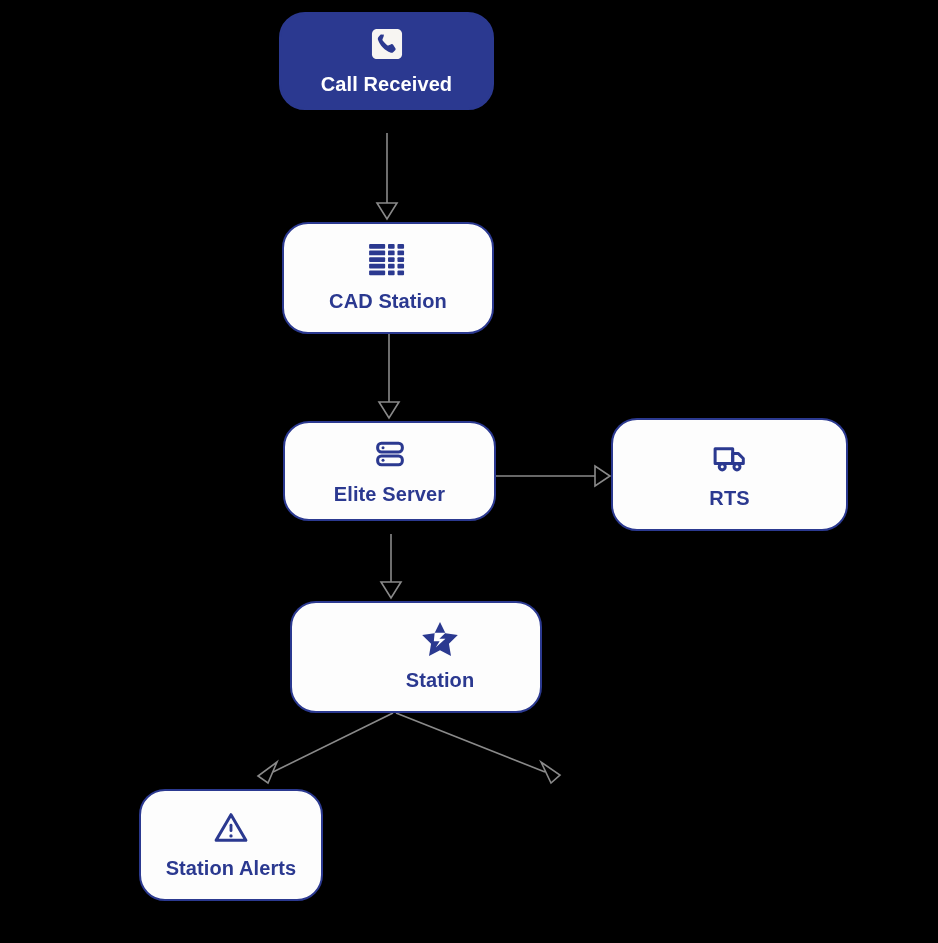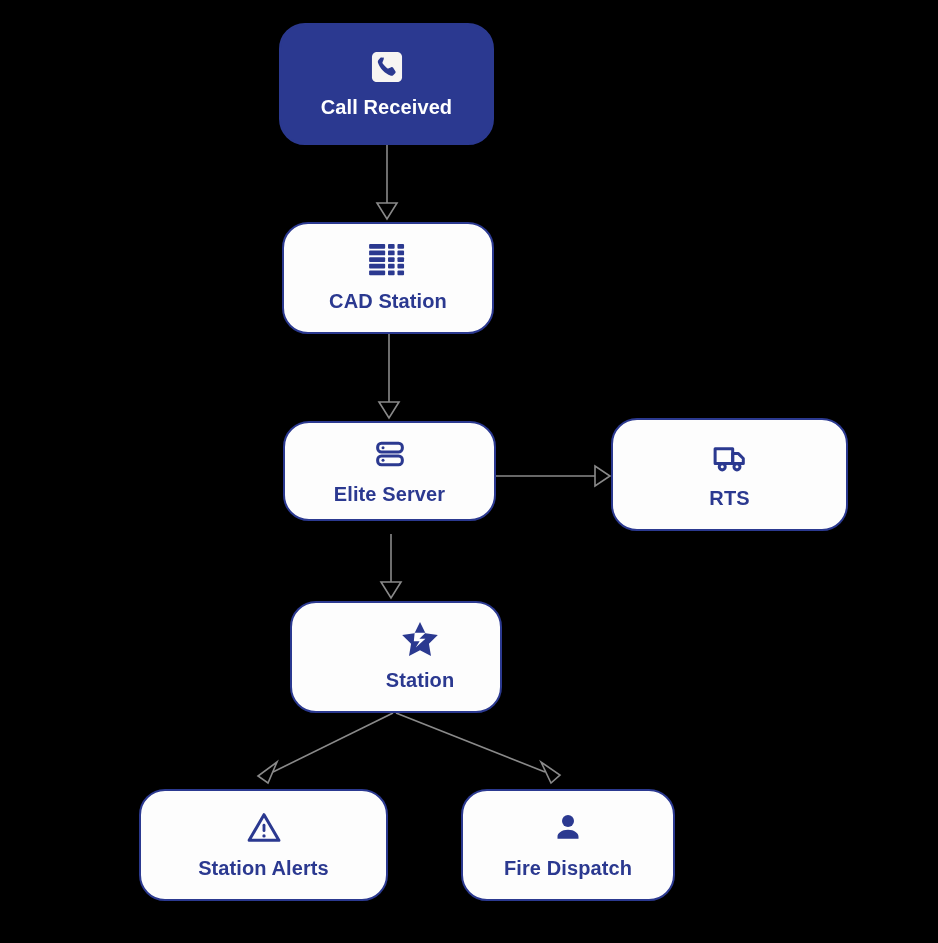--- a/index.html
+++ b/index.html
@@ -112,21 +112,21 @@
       <line class="edge-line" x1="393" y1="713" x2="273" y2="772"></line>
       <polygon class="edge-arrowhead" points="277,762 268,783 258,776"></polygon>
     </g>
 
     <g>
       <line class="edge-line" x1="396" y1="713" x2="545" y2="772"></line>
       <polygon class="edge-arrowhead" points="541,762 551,783 560,775"></polygon>
     </g>
   </svg>
 
-  <div class="node filled" id="node-call-received" style="left:279px; top:23px; width:215px; height:122px;">
+  <div class="node filled" id="node-call-received" style="left:279px; top:12px; width:215px; height:98px;">
     <span class="node-icon">
       <svg width="38" height="38" viewBox="0 0 24 24" xmlns="http://www.w3.org/2000/svg">
         <path fill="#f7f5f2" d="M5.6 2.5h12.8c1.7 0 3.1 1.4 3.1 3.1v12.8c0 1.7-1.4 3.1-3.1 3.1H5.6c-1.7 0-3.1-1.4-3.1-3.1V5.6c0-1.7 1.4-3.1 3.1-3.1z"></path>
         <path fill="#2b3990" d="M9.05 6.1c-.38-.26-.9-.2-1.22.13l-1.1 1.14c-.5.52-.66 1.28-.42 1.95.6 1.66 1.63 3.43 3.06 4.9 1.44 1.48 3.16 2.56 4.77 3.2.66.26 1.42.1 1.93-.41l1.1-1.14c.33-.34.38-.87.12-1.26l-1.4-2.1c-.27-.4-.78-.56-1.22-.37l-1.85.78a.62.62 0 0 1-.66-.12c-.5-.46-1.02-1-1.5-1.5-.47-.5-.97-1.04-1.4-1.57a.66.66 0 0 1-.1-.68l.76-1.9a1 1 0 0 0-.35-1.23L9.05 6.1z"></path>
       </svg>
     </span>
     <span class="node-label">Call Received</span>
   </div>
 
   <div class="node outline" id="node-cad-server" style="left:282px; top:222px; width:212px; height:112px;">
@@ -173,44 +173,35 @@
           <path d="M2.6 6.2h11.1v9.2H2.6z"></path>
           <path d="M13.7 9.2h3.6l3.1 3.1v3.1h-6.7z"></path>
           <circle cx="7.1" cy="17.6" r="1.9"></circle>
           <circle cx="16.4" cy="17.6" r="1.9"></circle>
         </g>
       </svg>
     </span>
     <span class="node-label">RTS</span>
   </div>
 
-  <div class="node outline" id="node-station" style="left:290px; top:601px; width:212px; height:112px;padding-left:48px;">
+  <div class="node outline" id="node-station" style="left:290px; top:601px; width:252px; height:112px;padding-left:48px;">
     <span class="node-icon">
       <svg width="40" height="40" viewBox="0 0 48 48" xmlns="http://www.w3.org/2000/svg">
         <path fill="#2b3990" d="M24 2.5l6.6 13.4 14.8 2.2-10.7 10.4 2.5 14.7L24 36.3 10.8 43.2l2.5-14.7L2.6 18.1l14.8-2.2z"></path>
         <path fill="#ffffff" d="M17.6 15.4h13.1l-7.4 7.0h7.2l-11.6 10.6 4.6-7.5h-6.9z"></path>
       </svg>
     </span>
     <span class="node-label">Station</span>
   </div>
 
-  <div class="node outline" id="node-station-alerts" style="left:139px; top:789px; width:249px; height:112px;">
+  <div class="node outline" id="node-station-alerts" style="left:139px; top:789px; width:184px; height:112px;">
     <span class="node-icon">
       <svg width="38" height="38" viewBox="0 0 24 24" xmlns="http://www.w3.org/2000/svg">
         <path d="M12 3.6L21.4 19.8H2.6z" fill="none" stroke="#2b3990" stroke-width="1.9" stroke-linejoin="round"></path>
         <rect x="11.1" y="9.3" width="1.8" height="5.3" rx="0.9" fill="#2b3990"></rect>
         <circle cx="12" cy="17.0" r="1.05" fill="#2b3990"></circle>
       </svg>
     </span>
     <span class="node-label">Station Alerts</span>
   </div>
 
-  <div class="node outline" id="node-fire-dispatch" style="left:461px; top:789px; width:214px; height:112px;">
-    <span class="node-icon">
-      <svg width="36" height="36" viewBox="0 0 24 24" xmlns="http://www.w3.org/2000/svg">
-        <circle cx="12" cy="7.4" r="4.0" fill="#2b3990"></circle>
-        <path fill="#2b3990" d="M12 13.2c-4.2 0-7.0 2.3-7.0 4.6v1.3h14v-1.3c0-2.3-2.8-4.6-7.0-4.6z"></path>
-      </svg>
-    </span>
-    <span class="node-label">Fire Dispatch</span>
-  </div>
 
 </div>
 
 </body></html>

